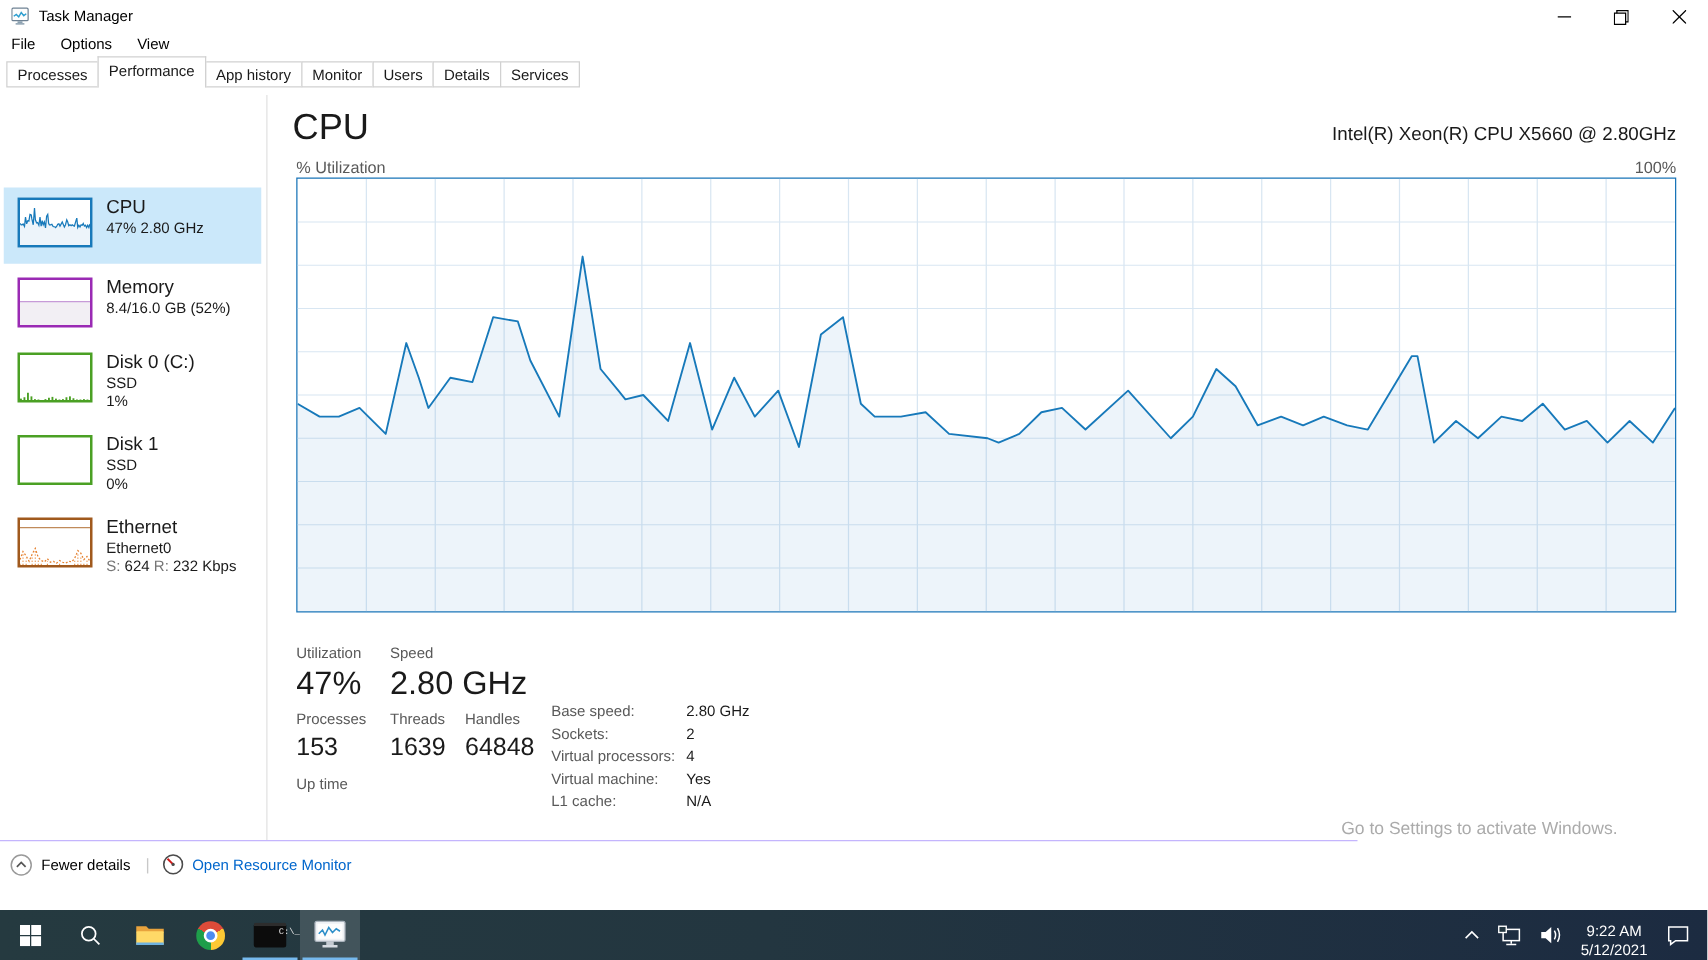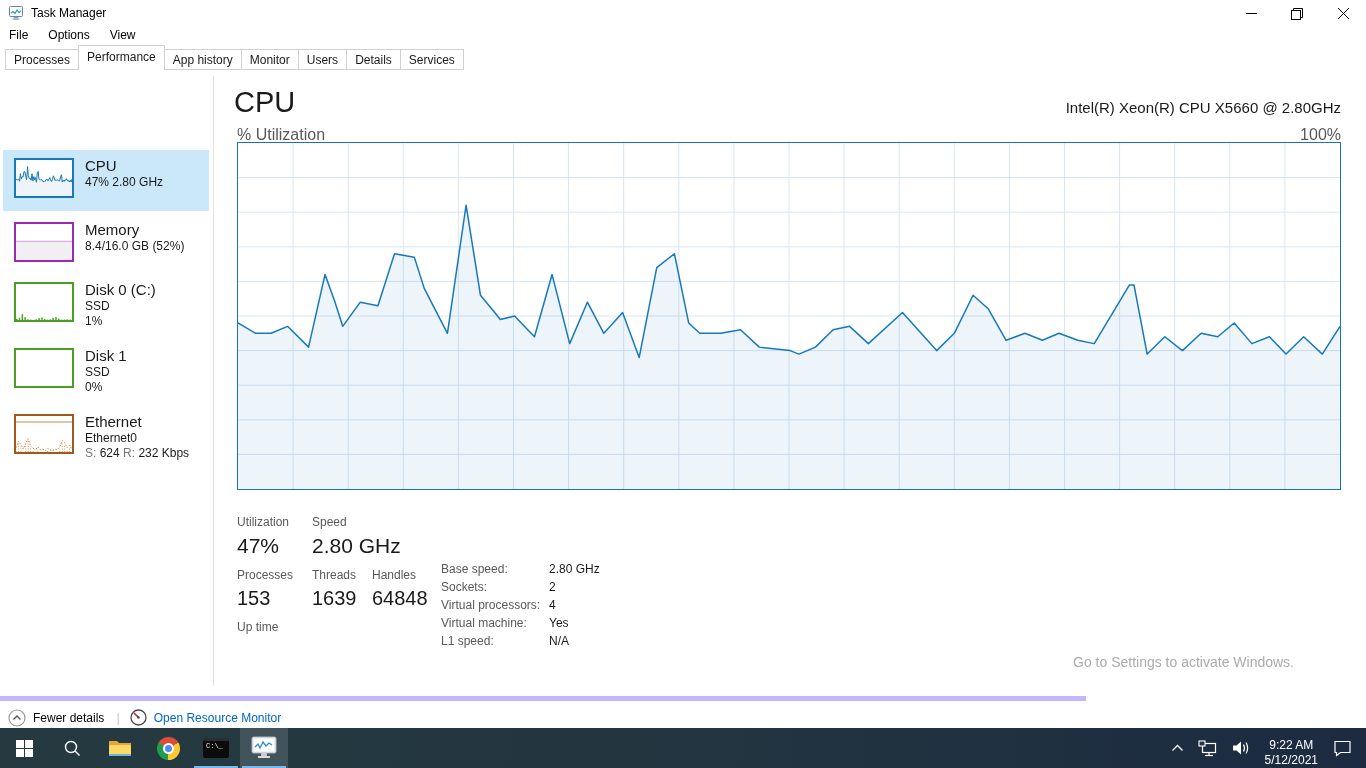--- a/index.html
+++ b/index.html
@@ -44,65 +44,65 @@
   .it-cpu { top:80px; height:61px; }
   .it-mem { top:144px; height:60px; }
   .it-d0  { top:204px; height:66px; }
   .it-d1  { top:270px; height:66px; }
   .it-eth { top:336px; height:66px; }
 
   
   .main { position:absolute; left:237px; top:70px; width:1104px; height:618px; }
   .page-title { position:absolute; top:16px; left:-3px; font-size:29px; font-weight:300; color:#1a1a1a; letter-spacing:0; }
   .proc-name { position:absolute; top:29px; right:0; font-size:15px; color:#1a1a1a; }
-  .axis-top { position:absolute; top:56px; left:0; right:0; font-size:16px; color:#595959; }
+  .axis-top { position:absolute; top:56px; left:0; right:0; font-size:13px; color:#595959; }
   .axis-top .right { position:absolute; right:0; top:0; }
   .chart-box { position:absolute; top:72px; left:0; width:1104px; height:348px; border:1.5px solid #1874b8; background:#fff; }
   .chart-box svg { display:block; width:100%; height:100%; }
   .axis-bottom { position:absolute; top:423px; left:0; right:0; font-size:12px; color:#595959; }
   .axis-bottom .right { position:absolute; right:2px; top:0; }
 
   
   .stats { position:absolute; top:445px; left:0; width:100%; }
   .stat-label { font-size:12px; color:#595959; line-height:15px; }
-  .stat-value-lg { font-size:21px; color:#1a1a1a; line-height:26px; margin-top:3px; }
+  .stat-value-lg { font-size:26px; color:#1a1a1a; line-height:26px; margin-top:3px; }
   .stat-value-md { font-size:20px; color:#1a1a1a; line-height:24px; margin-top:3px; }
   .stat-row { display:flex; }
   .stat-row1 .cell1 { width:75px; }
   .stat-row2 { margin-top:9px; }
   .stat-row2 .cell1 { width:75px; }
   .stat-row2 .cell2 { width:60px; }
   .stat-uptime { margin-top:10px; }
   .details { position:absolute; left:204px; top:1px;margin-top:44px; }
   .detail-row { display:flex; line-height:18px; }
   .detail-row .dl { width:108px; font-size:12px; color:#595959; }
   .detail-row .dv { font-size:12px; color:#1a1a1a; }
 
   
-  .footer { position:absolute; top:696px; left:0; width:1086px; height:38px; border-top:5px solid #c4b5fd; background:#fff; display:flex; align-items:center; }
+  .footer { position:absolute; top:672px; left:0; width:1086px; height:38px; border-top:1px solid #c4b5fd; background:#fff; display:flex; align-items:center; }
   .footer .chev-wrap { margin-left:8px; display:flex; align-items:center; }
   .footer .fewer { font-size:12px; color:#000; margin-left:7px; }
   .footer .pipe { color:#c8c8c8; margin:0 10px 0 12px; font-size:13px; }
   .footer .rm-link { font-size:12px; color:#0066cc; margin-left:7px;text-align:right; }
 
   
   .watermark { position:absolute; left:1073px; top:649px; pointer-events:none; }
   .watermark .wm1 { font-size:21px; color:#9f9f9f; }
   .watermark .wm2 { font-size:14px; color:#ababab; margin-top:5px; }
 
   
   .taskbar { position:absolute; top:728px; left:0; width:1366px; height:40px; background:linear-gradient(90deg,#253a40 0%, #233640 45%, #1c2b41 100%); display:flex; }
   .tb-left { display:flex; }
   .tb-tile { width:48px; height:40px; display:flex; align-items:center; justify-content:center; position:relative; }
   .tb-tile.running::after { content:""; position:absolute; left:2px; right:2px; bottom:0; height:2px; background:#76b9ed; }
   .tb-tile.active { background:rgba(255,255,255,0.14); }
   .tb-right { position:absolute; right:0; top:0; height:40px; display:flex; align-items:flex-end; }
   .tray-item { display:flex; align-items:center; justify-content:center; height:40px; padding:0 7px; }
   .clock { text-align:center; font-size:12px; color:#fff; line-height:15px; padding:0 8px; }
-  .cmd-icon { width:26px; height:20px; background:#0c0c0c; border-radius:2px; border-top:3px solid #2d2d2d; font-family:"Liberation Mono", monospace; font-size:7px; color:#e8e8e8; padding:1px 0 0 3px; }
+  .cmd-icon { width:26px; height:20px; background:#0c0c0c; border-radius:2px; border-top:3px solid #2d2d2d; font-family:"Liberation Mono", monospace; font-size:7px; color:#e8e8e8; padding:1px 0 0 20px; }
   .chrome-icon { width:23px; height:23px; border-radius:50%; background:conic-gradient(from 60deg, #fcc934 0 120deg, #1e9e4a 0 240deg, #dd4b39 0 360deg); position:relative; }
   .chrome-icon .inner { position:absolute; inset:6px; background:#4e8cf0; border:2px solid #fff; border-radius:50%; }
 </style>
 </head>
 <body>
 
 <div id="screen">
 
   <div class="titlebar">
     <svg class="app-icon" viewBox="0 0 16 16">
@@ -339,21 +339,21 @@
         </div>
         <div class="detail-row">
           <span class="dl">Virtual processors:</span>
             <span class="dv">4</span>
         </div>
         <div class="detail-row">
           <span class="dl">Virtual machine:</span>
             <span class="dv">Yes</span>
         </div>
         <div class="detail-row">
-          <span class="dl">L1 speed:</span>
+          <span class="dl">L1 cache:</span>
             <span class="dv">N/A</span>
         </div>
       </div>
     </div>
   </div>
 
   <div class="footer">
     <span class="chev-wrap">
       <svg width="18" height="18" viewBox="0 0 18 18">
         <circle cx="9" cy="9" r="8" fill="none" stroke="#9a9a9a" stroke-width="1.2"></circle>

